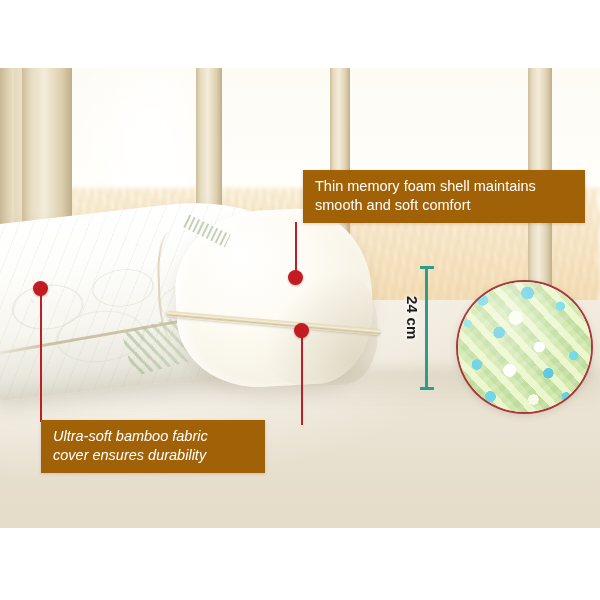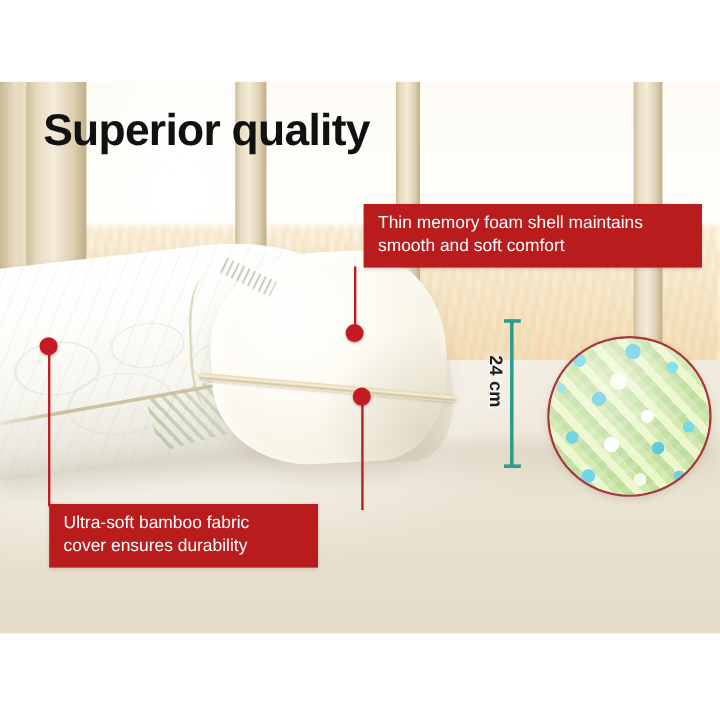--- a/index.html
+++ b/index.html
@@ -181,30 +181,30 @@
     font-weight:bold;
     letter-spacing:-.6px;
     color:#111111;
     line-height:1;
     white-space:nowrap;
   }
 
   
   .callout {
     position:absolute;
-    background:#b91c1c;
+    background:#a16207;
     color:#ffffff;
     font-size:14.5px;
     line-height:1.32;
     padding:7px 11px 8px 12px;
     white-space:pre-line;
     box-shadow:0 1px 3px rgba(120,70,68,.22);
   }
   #callout-shell  { left:303px; top:170px;  width:282px; }
-  #callout-cover  { left:41px;  top:420px;  width:224px; }
+  #callout-cover  { left:41px;  top:420px;  width:224px;font-style:italic; }
   #callout-foam   { left:303px; top:425px;  width:224px; }
 
   
   .leader {
     position:absolute;
     width:2.4px;
     background:#bf1f24;
   }
   #leader-shell { left:295px; top:222px; height:56px; }
   #leader-cover { left:40px;  top:292px; height:130px; }
@@ -348,21 +348,20 @@
     <div id="foam-circle" style="top:212px">
       <div class="foam-tex"></div>
       <div class="foam-hi"></div>
     </div>
 
   </div>
 
   <div id="letterbox-top"></div>
   <div id="letterbox-bottom"></div>
 
-  <div id="headline">Superior quality</div>
 
   <div class="leader" id="leader-shell"></div>
   <div class="leader" id="leader-cover"></div>
   <div class="leader" id="leader-foam"></div>
 
   <div class="dot" id="dot-shell"></div>
   <div class="dot" id="dot-cover"></div>
   <div class="dot" id="dot-foam"></div>
 
   <div class="callout" id="callout-shell">Thin memory foam shell maintains

